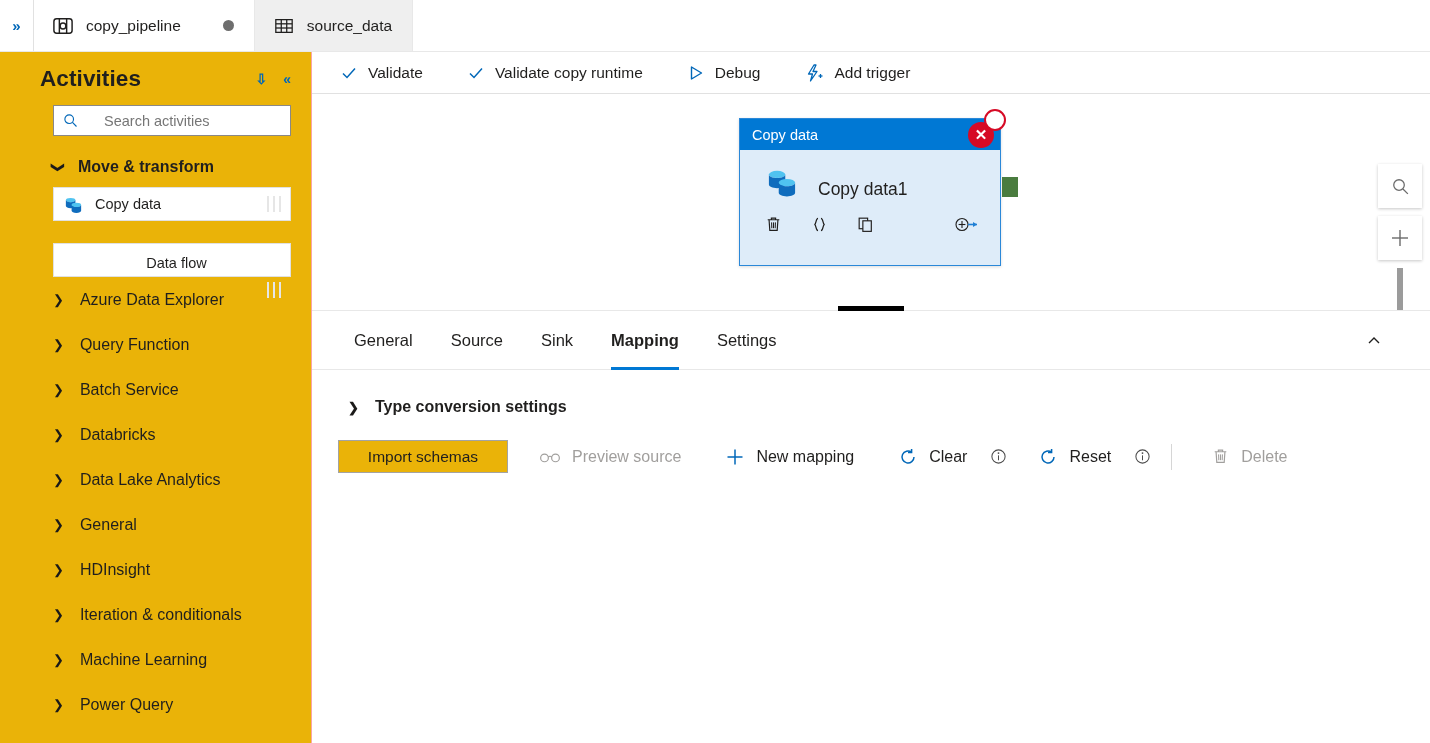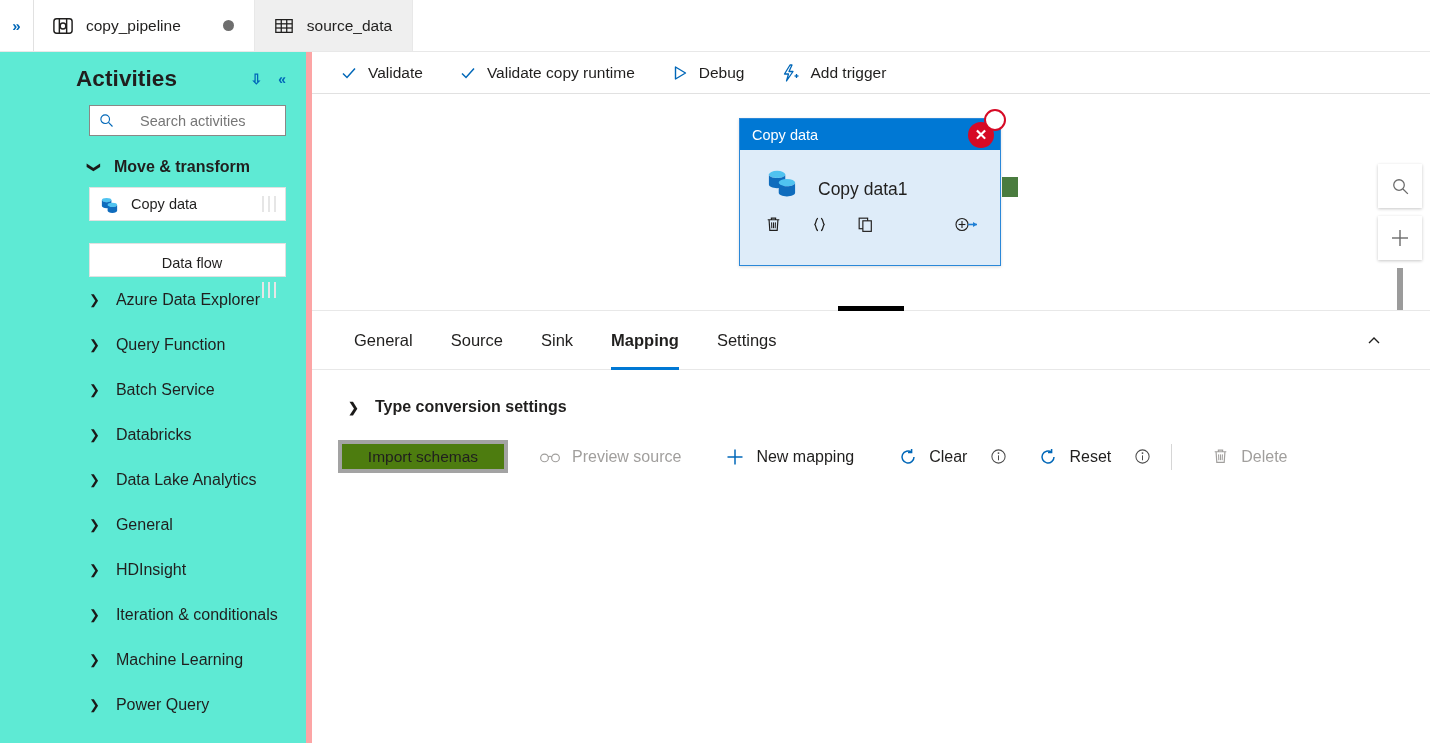--- a/index.html
+++ b/index.html
@@ -40,24 +40,23 @@
   .tab.inactive { background: #efefef; }
   .tab-dot {
     width: 11px; height: 11px; border-radius: 50%;
     background: #6e6e6e; margin-left: 30px;
   }
   .tab-ico { width: 22px; height: 20px; flex: 0 0 auto; }
 
   
   .activities {
     position: absolute; left: 0; top: 52px; width: 312px; height: 691px;
-    background: #5eead4;
-    border-right: 6px solid #fca5a5;
+    background: #eab308;
+    border-right: 1px solid #fca5a5;
     overflow: hidden;
-    padding-left: 36px;
   }
   .act-head {
     display: flex; align-items: center;
     padding: 14px 20px 0 40px;
   }
   .act-title { font-size: 22.5px; font-weight: 600; color: #201f1e; letter-spacing: .1px; }
   .act-head-icons { margin-left: auto; display: flex; gap: 16px; align-items: center; }
   .hico { color: #0067b8; font-size: 14px; font-weight: 700; cursor: pointer; line-height: 1; }
 
   .search-wrap {
@@ -96,21 +95,21 @@
   .cat {
     display: flex; align-items: center; gap: 16px;
     padding-left: 53px; height: 45px;
     font-size: 16px; color: #201f1e; cursor: pointer;
   }
 
   
   .toolbar {
     position: absolute; left: 312px; top: 52px; width: 1118px; height: 42px;
     background: #fff; border-bottom: 1px solid #e1e1e1;
-    display: flex; align-items: center; gap: 4px; padding-left: 24px;
+    display: flex; align-items: center; gap: 12px; padding-left: 24px;
   }
   .tb-btn {
     display: flex; align-items: center; gap: 10px;
     height: 32px; padding: 0 14px 0 4px; margin-right: 14px;
     font-size: 15.5px; color: #201f1e; cursor: pointer; background: none; border: none;
     font-family: "Liberation Sans", sans-serif;
   }
 
   
   .canvas {
@@ -197,21 +196,21 @@
 
   .typeconv {
     display: flex; align-items: center; gap: 16px;
     padding: 28px 0 0 36px; font-size: 16px; font-weight: 600; cursor: pointer;
     width: max-content;
   }
 
   .maprow { display: flex; align-items: center; padding: 24px 0 0 26px; }
   .btn-outline {
     height: 33px; min-width: 170px; padding: 0 16px;
-    border: 4px solid #a3a3a3; background: #4d7c0f;
+    border: 1px solid #a3a3a3; background: #eab308;
     font-family: "Liberation Sans", sans-serif; font-size: 15.5px; color: #201f1e;
     cursor: pointer; display: flex; align-items: center; justify-content: center;
   }
   .cmd {
     display: flex; align-items: center; gap: 11px;
     height: 33px; padding: 0 13px; margin-left: 18px;
     font-size: 16px; color: #201f1e; background: none; border: none; cursor: pointer;
     font-family: "Liberation Sans", sans-serif;
   }
   .cmd.disabled { color: #a19f9d; cursor: default; }

